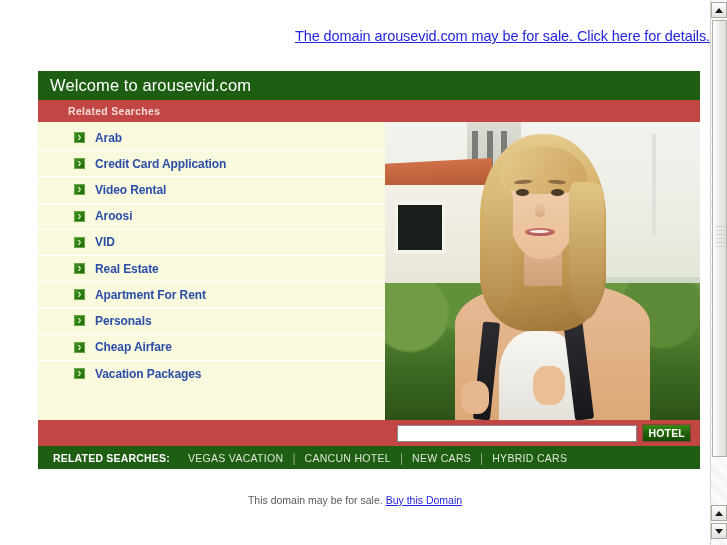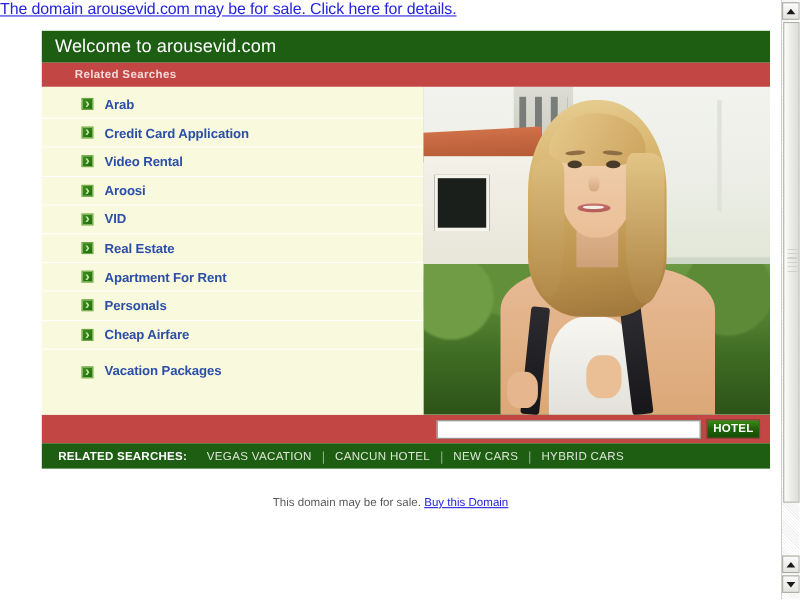--- a/index.html
+++ b/index.html
@@ -23,34 +23,35 @@
     position: absolute;
     left: 0; top: 0;
     width: 710px;
     height: 545px;
     background: #ffffff;
     overflow: hidden;
   }
 
   
   .top-notice {
-    text-align: left;
+    text-align: right;
+    padding-top: 27px;
     padding-bottom: 10px;
   }
   .top-notice a {
     color: #2424dd;
     text-decoration: underline;
     font-size: 14.5px;
     font-weight: normal;
     letter-spacing: -0.1px;
   }
 
   
   .container {
-    margin: 0 10px 0 10px;
+    margin: 16px 10px 0 10px;
     width: 690px;
     padding-left: 28px;
   }
 
   
   .welcome-bar {
     background: #1d5e12;
     height: 29px;
     line-height: 29px;
     padding-left: 12px;
@@ -86,21 +87,21 @@
     padding-top: 3px;
   }
   .link-item {
     height: 26.2px;
     display: flex;
     align-items: center;
     padding-left: 36px;
     border-bottom: 1px solid #ffffff;
     cursor: pointer;
   }
-  .link-item:last-child { border-bottom: none; align-items: flex-end; }
+  .link-item:last-child { border-bottom: none; }
   .bullet {
     width: 11px; height: 11px;
     margin-right: 10px;
     flex: 0 0 auto;
     background: linear-gradient(135deg,#3f8f1f 0%, #1f6b0d 100%);
     border: 1px solid #6aa83f;
     position: relative;
     display: inline-block;
   }
   .bullet::after {

